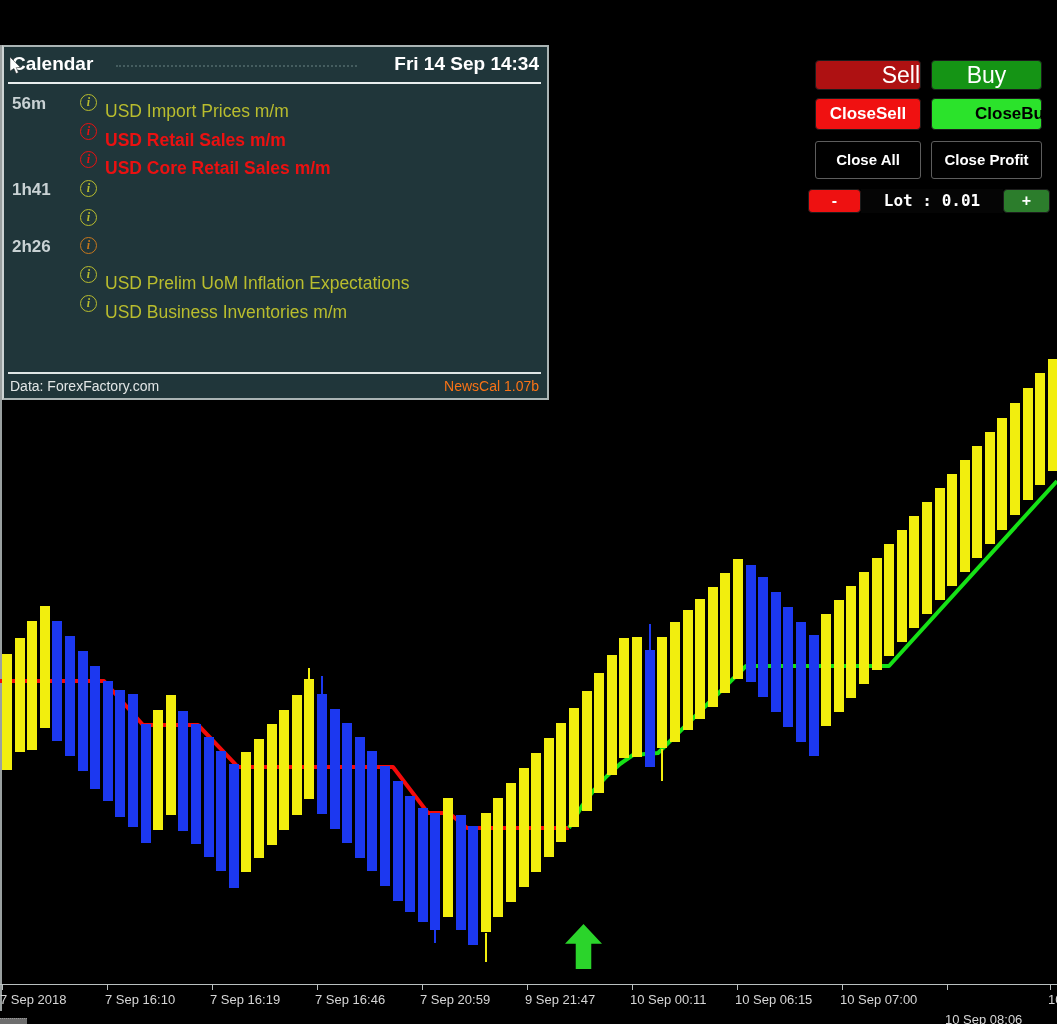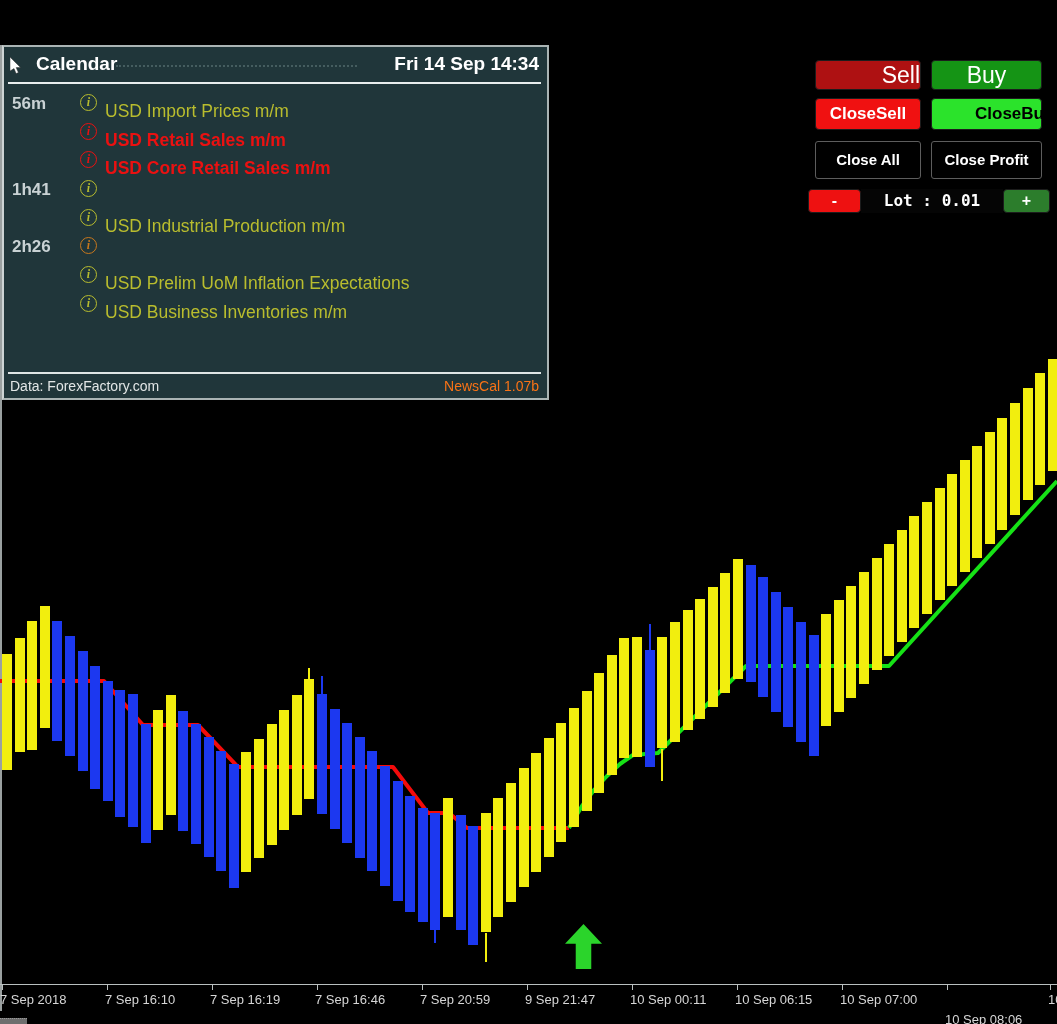--- a/index.html
+++ b/index.html
@@ -15,21 +15,21 @@
   #axis-line{position:absolute;left:0;top:984px;width:1057px;height:1px;background:#b9bfbf;}
   .tick{position:absolute;top:985px;width:1px;height:5px;background:#b9bfbf;}
   .axis-label{position:absolute;top:992px;font-size:13px;color:#d6d6d6;white-space:nowrap;}
   #buy-arrow{position:absolute;clip-path:polygon(50% 0,100% 44%,71% 44%,71% 100%,29% 100%,29% 44%,0 44%);}
   #corner-fragment{position:absolute;left:0px;top:1018px;width:27px;height:6px;background:#6e6e6e;
        border-top:1px dotted #999;}
 
   
   #calendar{position:absolute;left:2px;top:45px;width:547px;height:355px;
      background:#20363a;border:2px solid #aab4b4;border-left-color:#cdd4d4;box-sizing:border-box;}
-  #cal-title{position:absolute;left:8px;top:6px;font-size:19px;font-weight:bold;color:#fff;padding-left:24px;}
+  #cal-title{position:absolute;left:8px;top:6px;font-size:19px;font-weight:bold;color:#fff;}
   #cal-datetime{position:absolute;right:8px;top:6px;font-size:19px;font-weight:bold;color:#fff;}
   #cal-dots{position:absolute;left:112px;right:190px;top:16px;height:2px;
      border-bottom:2px dotted rgba(140,165,165,.35);}
   #cal-head-sep{position:absolute;left:4px;right:6px;top:35px;height:2px;background:#e9eeee;}
   #cal-rows{position:absolute;left:0;top:43px;right:0;}
   .cal-row{position:relative;height:28.7px;}
   .cal-time{position:absolute;left:8px;top:4px;width:58px;font-size:17px;font-weight:bold;color:#c9d2d4;}
   .info-icon{position:absolute;left:76px;top:4px;width:15px;height:15px;border:1.6px solid;
      border-radius:50%;font:italic bold 12px/15px "Liberation Serif",serif;text-align:center;}
   .cal-label{position:absolute;left:101px;top:11px;font-size:17.5px;white-space:nowrap;}
@@ -211,21 +211,20 @@
         <span class="info-icon" style="color: rgb(234, 17, 17); border-color: rgb(234, 17, 17);">i</span>
         <span class="cal-label" style="color: rgb(234, 17, 17); font-weight: 700;">USD Core Retail Sales m/m</span>
       </div>
       <div class="cal-row">
         <span class="cal-time">1h41</span>
         <span class="info-icon" style="color: rgb(185, 189, 46); border-color: rgb(185, 189, 46);">i</span>
       </div>
       <div class="cal-row">
         <span class="cal-time"></span>
         <span class="info-icon" style="color: rgb(185, 189, 46); border-color: rgb(185, 189, 46);">i</span>
-        <span class="cal-label" style="color: rgb(185, 189, 46);">USD Industrial Production m/m</span>
       </div>
       <div class="cal-row">
         <span class="cal-time">2h26</span>
         <span class="info-icon" style="color: rgb(200, 120, 29); border-color: rgb(200, 120, 29);">i</span>
       </div>
       <div class="cal-row">
         <span class="cal-time"></span>
         <span class="info-icon" style="color: rgb(185, 189, 46); border-color: rgb(185, 189, 46);">i</span>
         <span class="cal-label" style="color: rgb(185, 189, 46);">USD Prelim UoM Inflation Expectations</span>
       </div>

